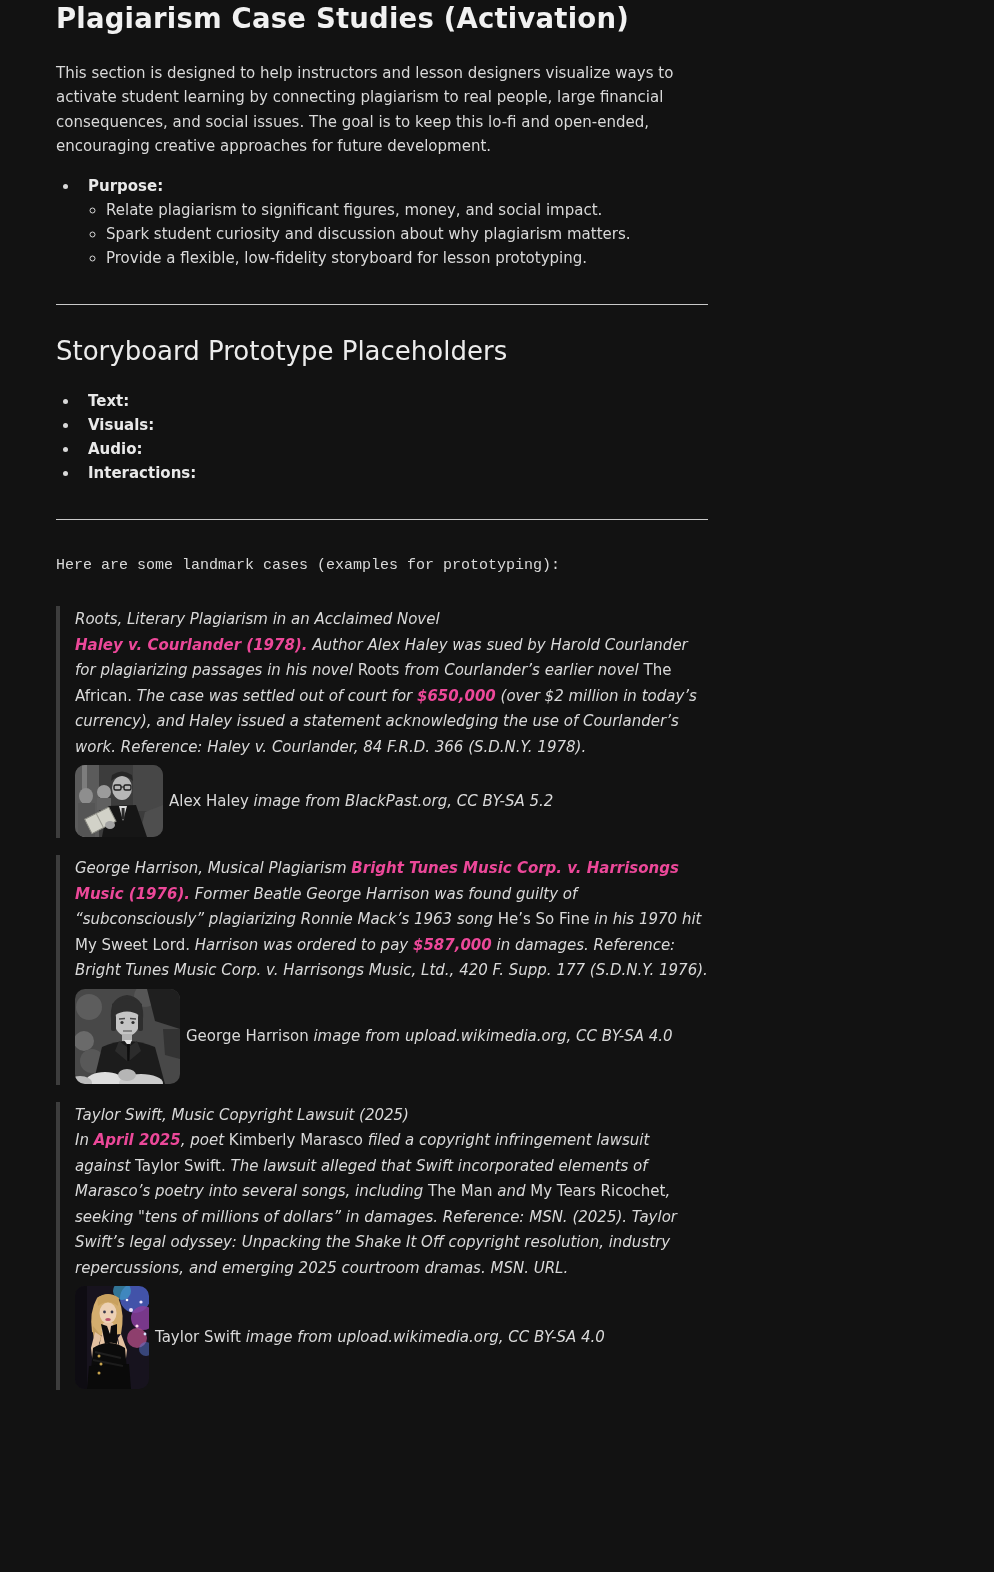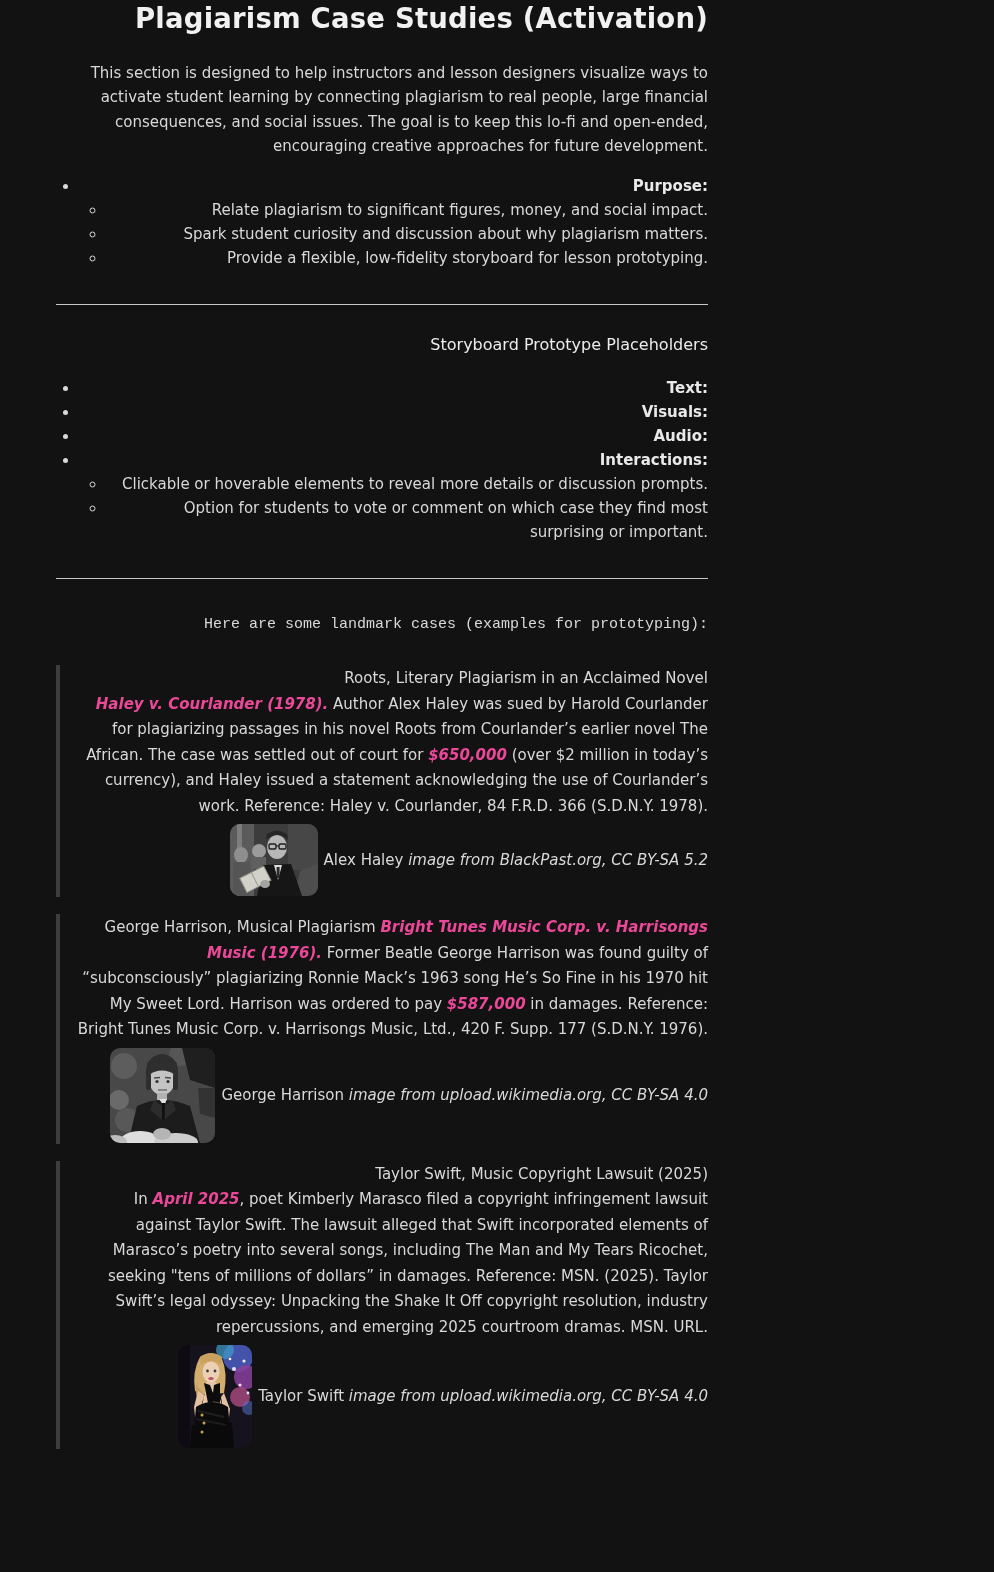--- a/index.html
+++ b/index.html
@@ -8,67 +8,66 @@
     color:#d9d9d9;
     font-family:"DejaVu Sans","Liberation Sans",sans-serif;
     font-size:15px;
     -webkit-font-smoothing:antialiased;
     width:994px;
   }
   .page{
     padding:2px 156px 10px 56px;
     box-sizing:border-box;
     width:864px;
-    text-align:right;
   }
   h1{
     font-size:27.5px;
     font-weight:600;
     color:#f1f1f1;
     margin:0 0 26px 0;
     line-height:1.2;
     letter-spacing:.2px;
   }
   h2{
-    font-size:16px;
+    font-size:26px;
     font-weight:500;
     color:#ececec;
     margin:30px 0 20px 0;
     line-height:1.3;
   }
   p{margin:0 0 16px 0;line-height:1.62;}
   hr{
     border:none;
     border-top:1.5px solid #c9c9c9;
     margin:34px 0 30px 0;
   }
   ul.l1{
     margin:0 0 4px 0;
     padding-left:23px;
     list-style:disc;
   }
   ul.l1 > li{line-height:1.6;margin:0;}
-  ul.l1 > li > .li-label{font-weight:bold;color:#e9e9e9;}
+  ul.l1 > li > .li-label{font-weight:bold;color:#e9e9e9;margin-left:9px;}
   ul.l2{
     margin:0;
     padding-left:27px;
     list-style:circle;
   }
   ul.l2 > li{line-height:1.6;margin:0;}
   .cases-intro{margin:34px 0 28px 0;font-family:Liberation Mono, monospace;}
   blockquote{
     margin:0 0 17px 0;
     border-left:4px solid #3d3d3d;
     padding:1px 0 1px 15px;
   }
   .case-text{
     margin:0;
     line-height:1.7;
   }
-  .seg-i{}
+  .seg-i{font-style:italic;}
   .seg-b{font-style:italic;font-weight:bold;color:#ec4899;}
   .seg-n{font-style:normal;}
   .case-caption{
     margin-top:5px;
     line-height:1.6;
   }
   .photo{
     display:inline-block;
     vertical-align:middle;
     border-radius:10px;
@@ -108,24 +107,20 @@
       <span class="li-label">Text:</span>
     </li>
     <li>
       <span class="li-label">Visuals:</span>
     </li>
     <li>
       <span class="li-label">Audio:</span>
     </li>
     <li>
       <span class="li-label">Interactions:</span>
-      <ul class="l2">
-          <li>Clickable or hoverable elements to reveal more details or discussion prompts.</li>
-          <li>Option for students to vote or comment on which case they find most surprising or important.</li>
-        </ul>
     </li>
   </ul>
 
   <hr>
 
   <p class="cases-intro">Here are some landmark cases (examples for prototyping):</p>
 
   <blockquote>
     <p class="case-text"><span class="seg-i">Roots, Literary Plagiarism in an Acclaimed Novel</span><br><span class="seg-b">Haley v. Courlander (1978).</span><span class="seg-i"> Author Alex Haley was sued by Harold Courlander for plagiarizing passages in his novel </span><span class="seg-n">Roots</span><span class="seg-i"> from Courlander’s earlier novel </span><span class="seg-n">The African</span><span class="seg-n">. </span><span class="seg-i">The case was settled out of court for </span><span class="seg-b">$650,000</span><span class="seg-i"> (over $2 million in today’s currency), and Haley issued a statement acknowledging the use of Courlander’s work. Reference: Haley v. Courlander, 84 F.R.D. 366 (S.D.N.Y. 1978).</span></p>
     <div class="case-caption">

